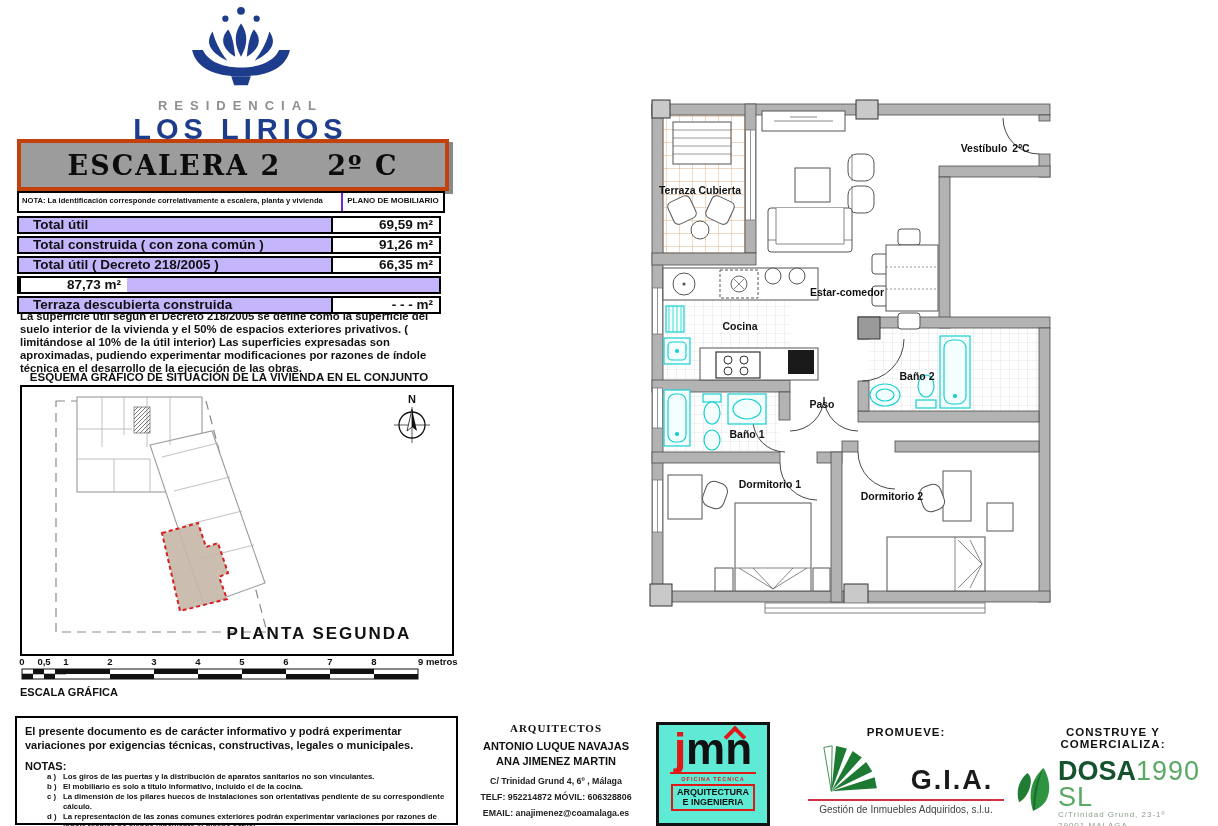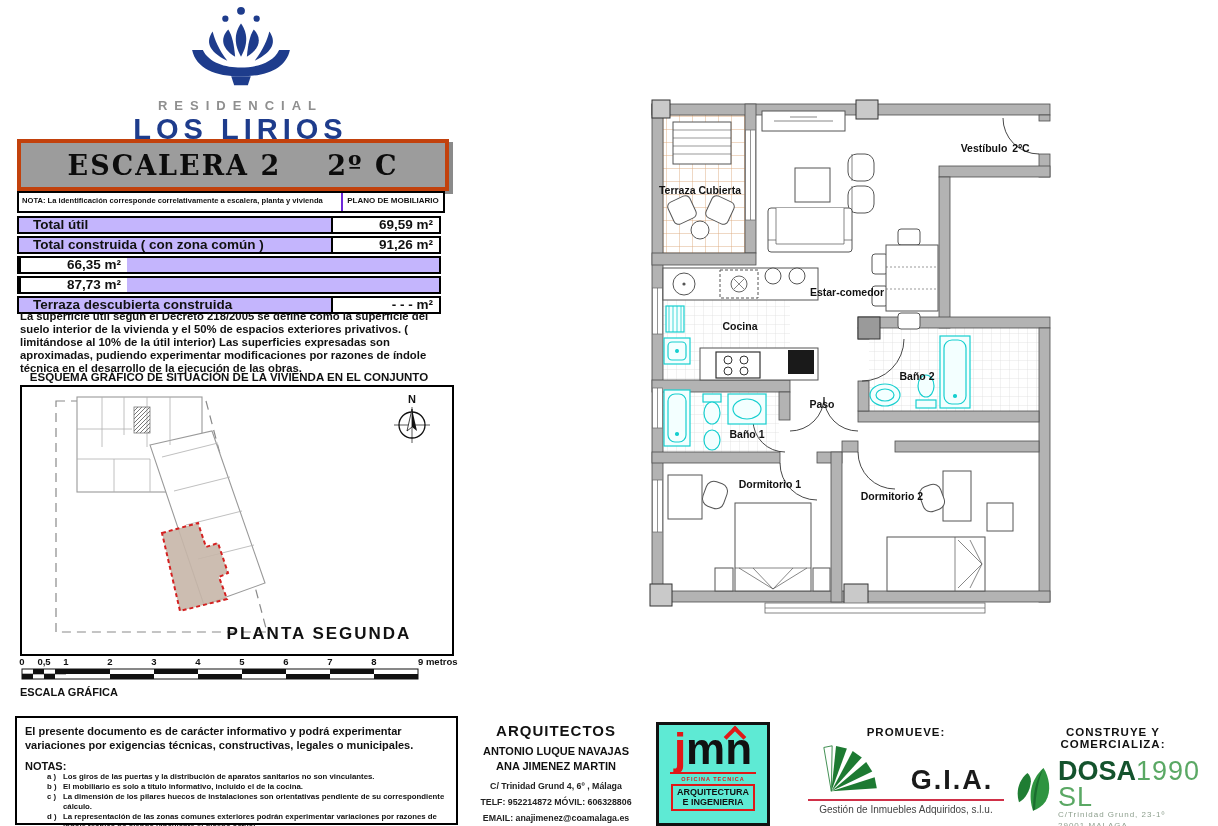--- a/index.html
+++ b/index.html
@@ -42,21 +42,21 @@
 
   
   #disclaimer{left:15px;top:716px;width:423px;height:94px;border:2px solid #000;padding:7px 8px 4px 8px;}
   #disclaimer .intro{font-size:11px;font-weight:bold;line-height:1.25;}
   #disclaimer .ntit{font-size:11px;font-weight:bold;margin-top:7px;}
   .nitem{display:flex;font-size:7.8px;font-weight:bold;line-height:1.3;margin-left:22px;}
   .nitem .nid{width:16px;flex:none;}
 
   
   #architects{left:462px;top:722px;width:188px;text-align:center;}
-  #architects .t{font-size:15px;font-weight:bold;letter-spacing:1px;}
+  #architects .t{font-size:11px;font-weight:bold;letter-spacing:1px;font-family:Liberation Serif, serif;}
   #architects .n{font-size:11px;font-weight:bold;margin-top:6px;}
   #architects .c{font-size:8.8px;font-weight:bold;margin-top:6px;color:#222;}
 
   
   #jmn{left:656px;top:722px;width:108px;height:98px;background:#5eead4;border:3px solid #111;text-align:center;}
   #jmn .word{position:relative;font-size:44px;font-weight:bold;line-height:44px;margin-top:2px;letter-spacing:0px;font-family:"Liberation Sans",sans-serif;}
   #jmn .j{color:#e01818;}
   #jmn .mn{color:#111;}
   #jmn .caret{position:absolute;left:68px;top:2px;width:12px;height:12px;border-left:4px solid #e01818;border-top:4px solid #e01818;transform:rotate(45deg);}
   #jmn .rule{width:86px;height:2px;background:#e01818;margin:1px auto 2px auto;}
@@ -121,20 +121,21 @@
 <div class="abs" id="areas">
   <div class="arow">
     <div class="lab">Total útil</div>
     <div class="val">69,59 m²</div>
   </div>
   <div class="arow">
     <div class="lab">Total construida  ( con zona común )</div>
     <div class="val">91,26 m²</div>
   </div>
   <div class="arow">
+    <div class="lab">Total útil  ( Decreto 218/2005 )</div>
     <div class="val">66,35 m²</div>
   </div>
   <div class="arow">
     <div class="val">87,73 m²</div>
   </div>
   <div class="arow">
     <div class="lab">Terraza descubierta construida</div>
     <div class="val">- - - m²</div>
   </div>
 </div>

